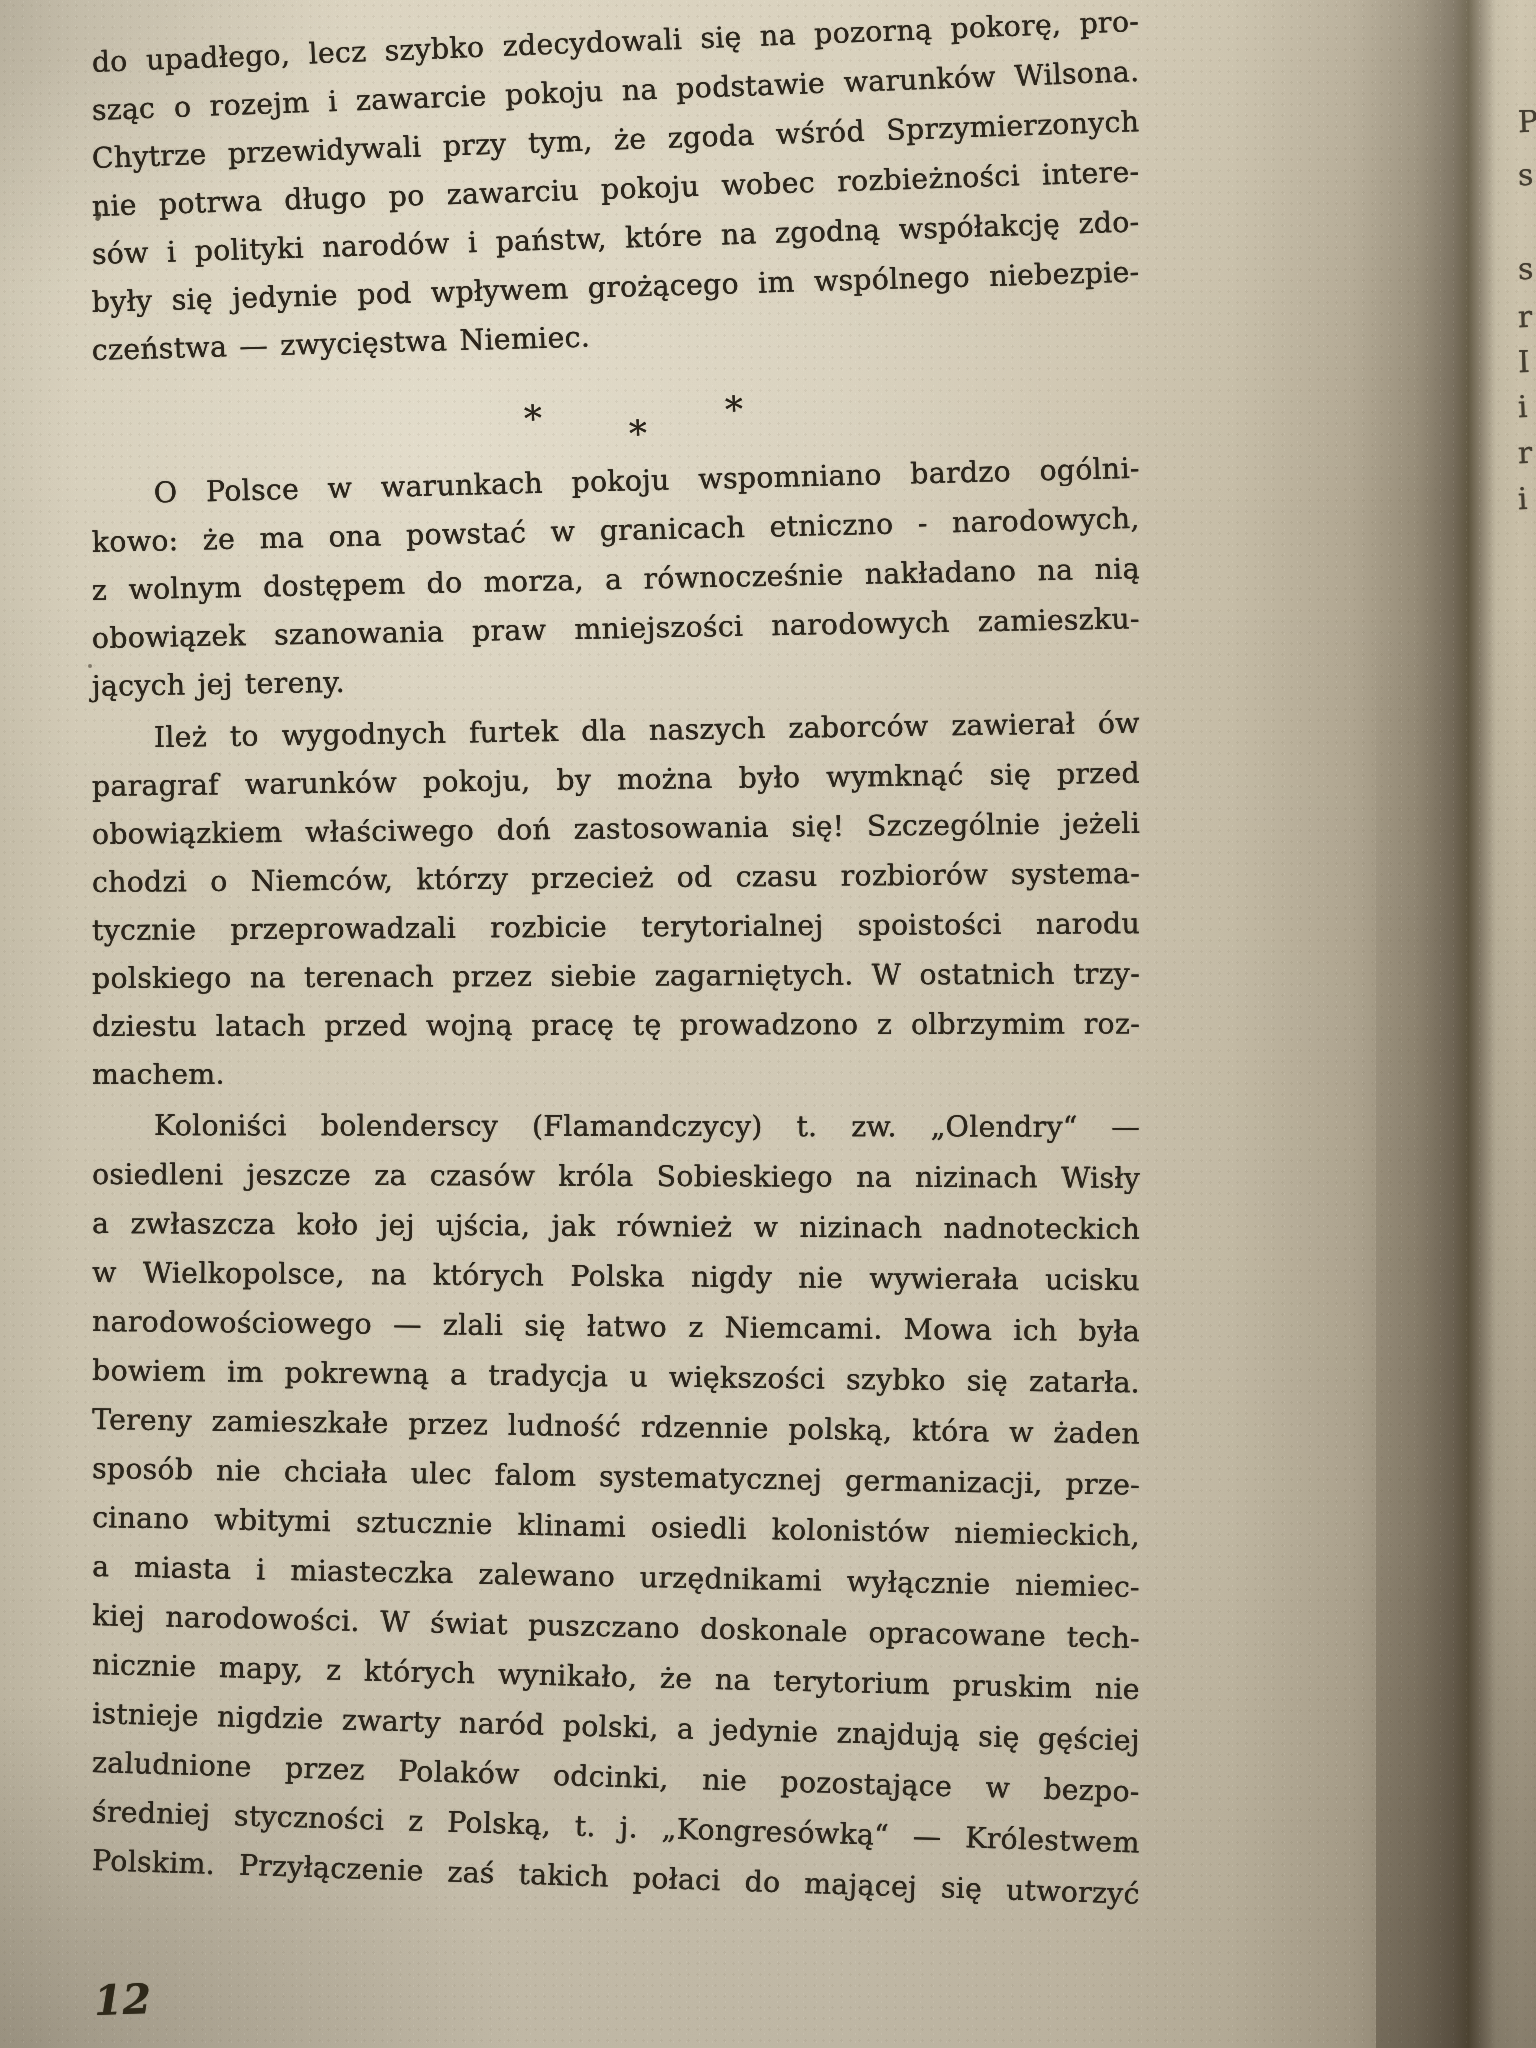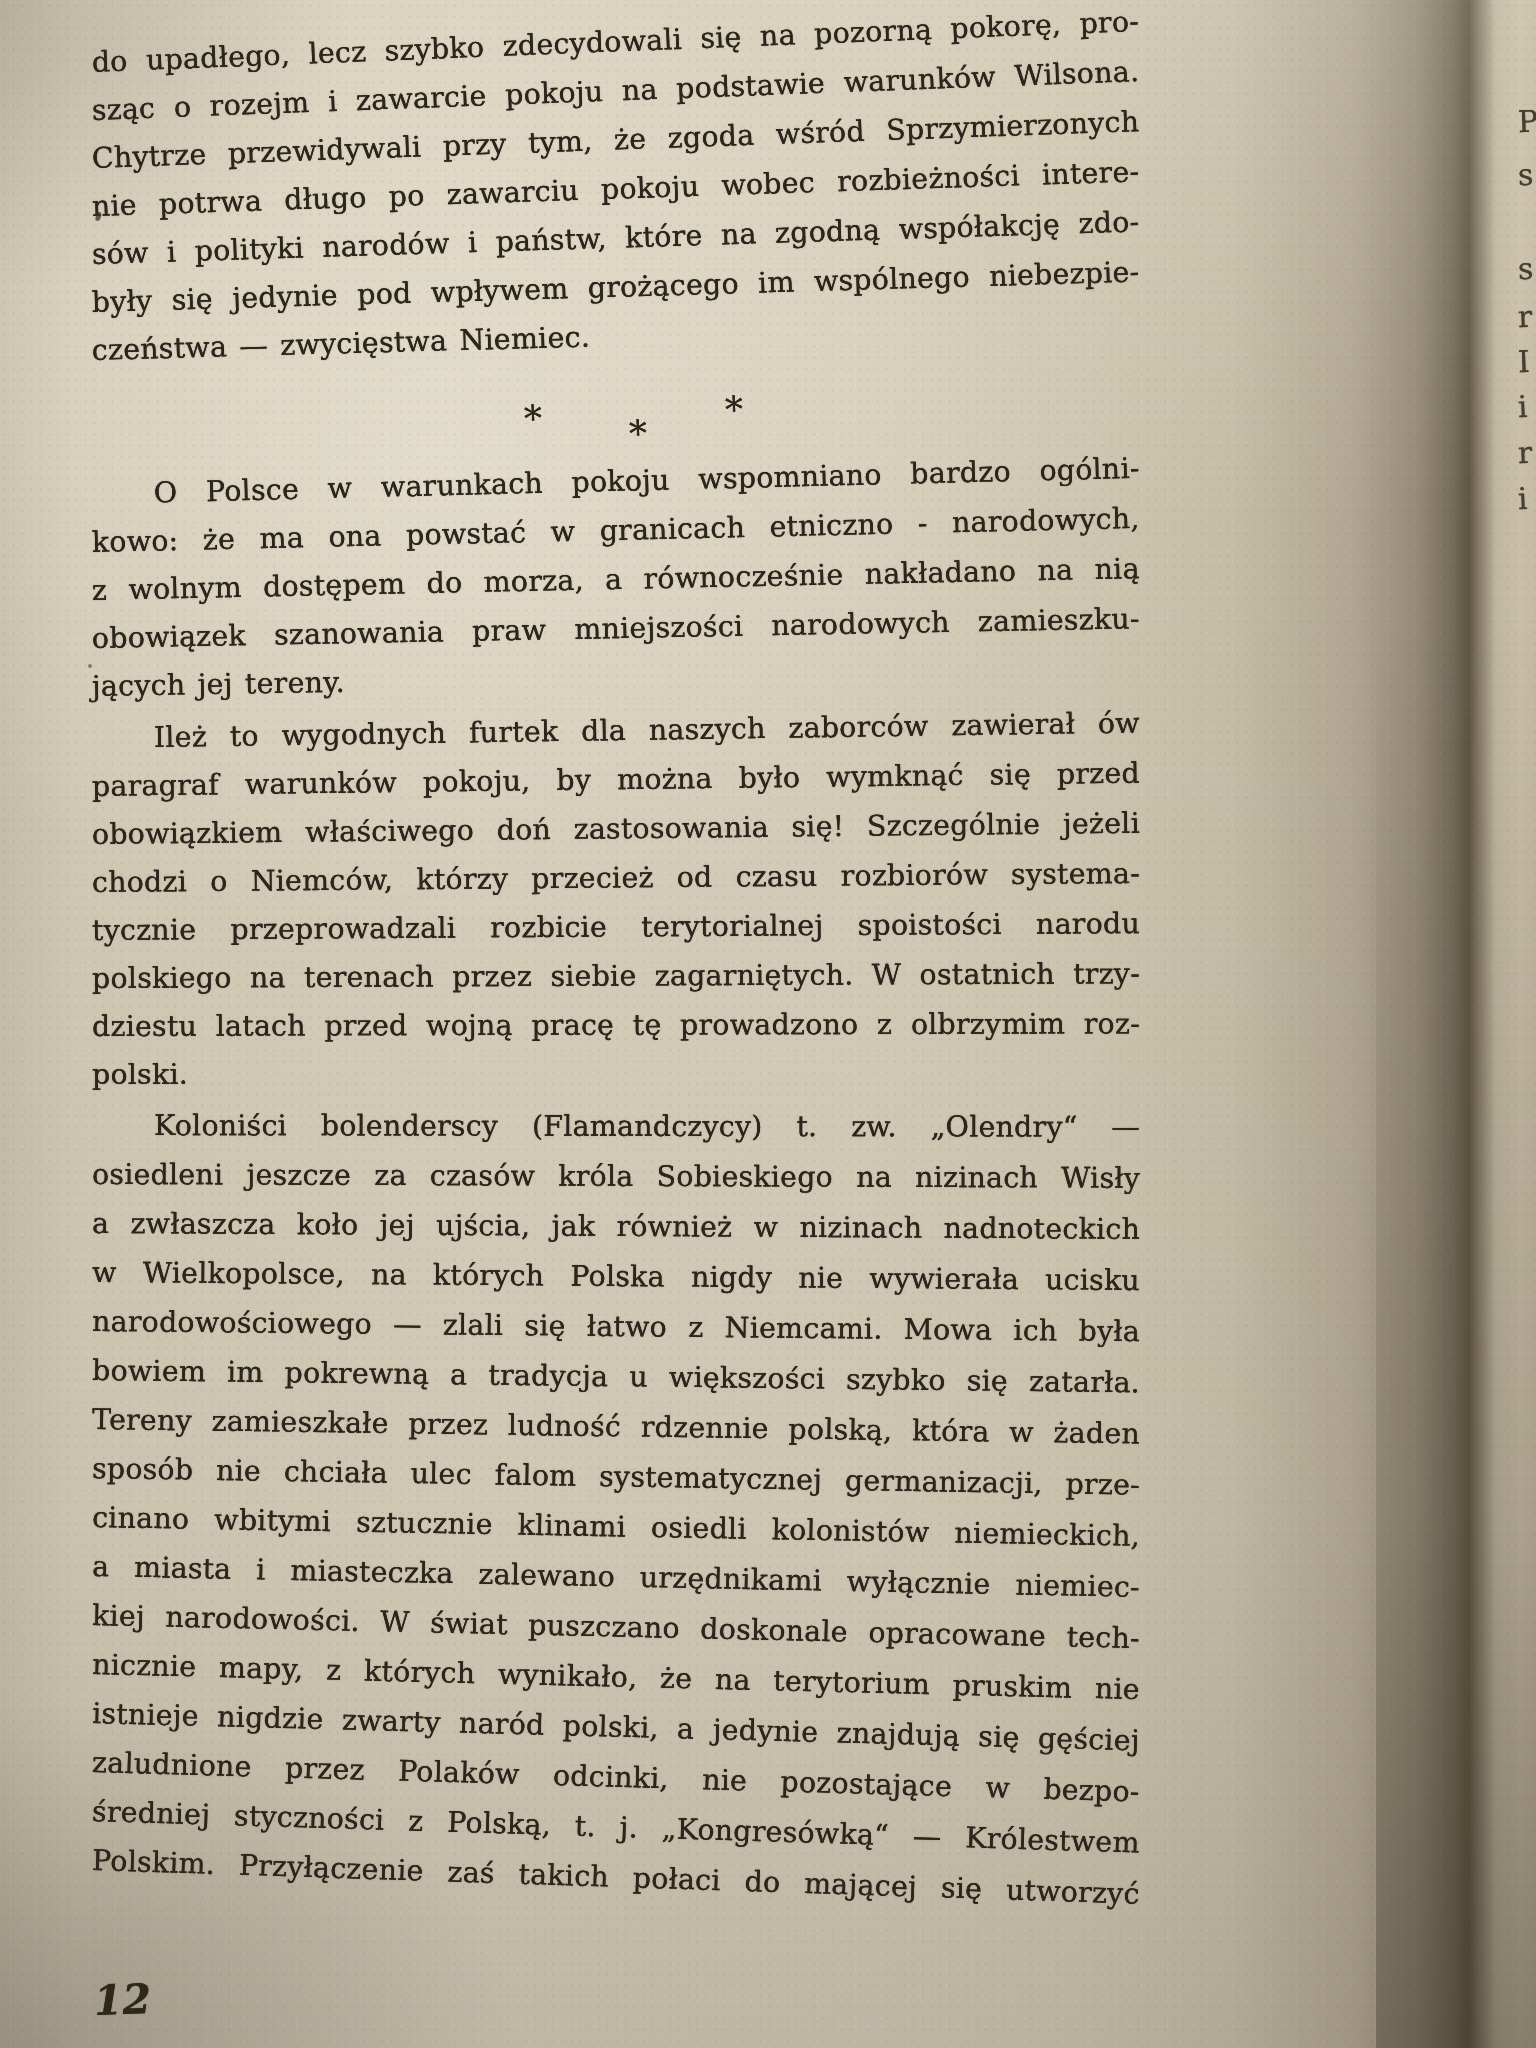--- a/index.html
+++ b/index.html
@@ -110,21 +110,21 @@
         <div class="line final" style="transform: rotate(-0.963deg);">jących jej tereny.</div>
       </div>
       <div class="para p3 indent">
         <div class="line" style="transform: rotate(-0.846deg);">Ileż to wygodnych furtek dla naszych zaborców zawierał ów</div>
         <div class="line" style="transform: rotate(-0.729deg);">paragraf warunków pokoju, by można było wymknąć się przed</div>
         <div class="line" style="transform: rotate(-0.612deg);">obowiązkiem właściwego doń zastosowania się! Szczególnie jeżeli</div>
         <div class="line" style="transform: rotate(-0.495deg);">chodzi o Niemców, którzy przecież od czasu rozbiorów systema-</div>
         <div class="line" style="transform: rotate(-0.378deg);">tycznie przeprowadzali rozbicie terytorialnej spoistości narodu</div>
         <div class="line" style="transform: rotate(-0.261deg);">polskiego na terenach przez siebie zagarniętych. W ostatnich trzy-</div>
         <div class="line" style="transform: rotate(-0.144deg);">dziestu latach przed wojną pracę tę prowadzono z olbrzymim roz-</div>
-        <div class="line final" style="transform: rotate(-0.027deg);">polski.</div>
+        <div class="line final" style="transform: rotate(-0.027deg);">machem.</div>
       </div>
       <div class="para p4 indent">
         <div class="line" style="transform: rotate(0.09deg);">Koloniści bolenderscy (Flamandczycy) t. zw. „Olendry“ —</div>
         <div class="line" style="transform: rotate(0.207deg);">osiedleni jeszcze za czasów króla Sobieskiego na nizinach Wisły</div>
         <div class="line" style="transform: rotate(0.324deg);">a zwłaszcza koło jej ujścia, jak również w nizinach nadnoteckich</div>
         <div class="line" style="transform: rotate(0.441deg);">w Wielkopolsce, na których Polska nigdy nie wywierała ucisku</div>
         <div class="line" style="transform: rotate(0.558deg);">narodowościowego — zlali się łatwo z Niemcami. Mowa ich była</div>
         <div class="line" style="transform: rotate(0.675deg);">bowiem im pokrewną a tradycja u większości szybko się zatarła.</div>
         <div class="line" style="transform: rotate(0.792deg);">Tereny zamieszkałe przez ludność rdzennie polską, która w żaden</div>
         <div class="line" style="transform: rotate(0.909deg);">sposób nie chciała ulec falom systematycznej germanizacji, prze-</div>

